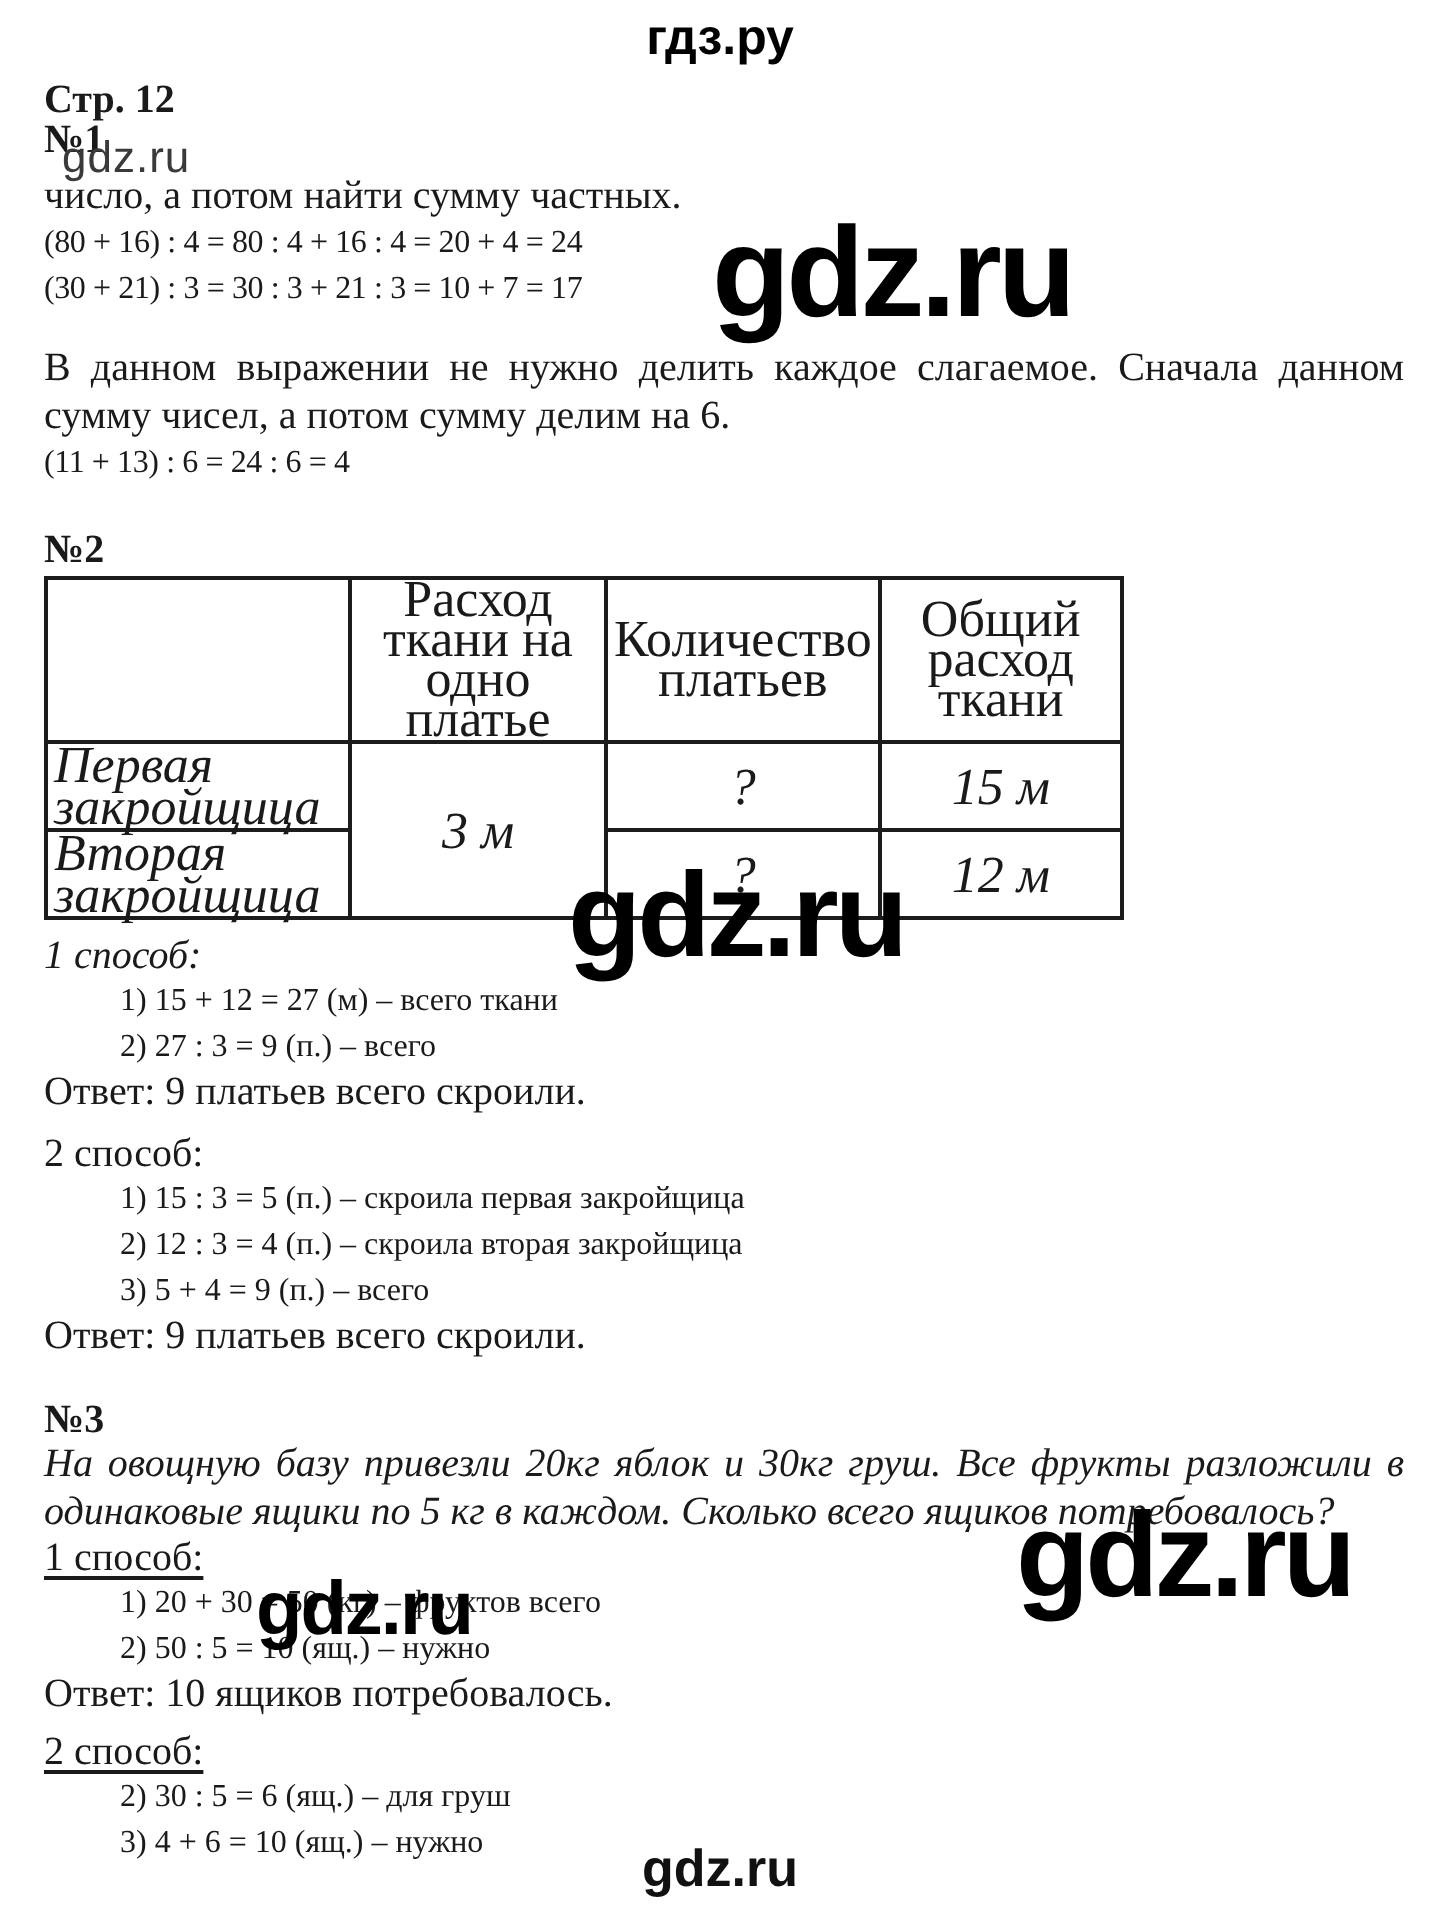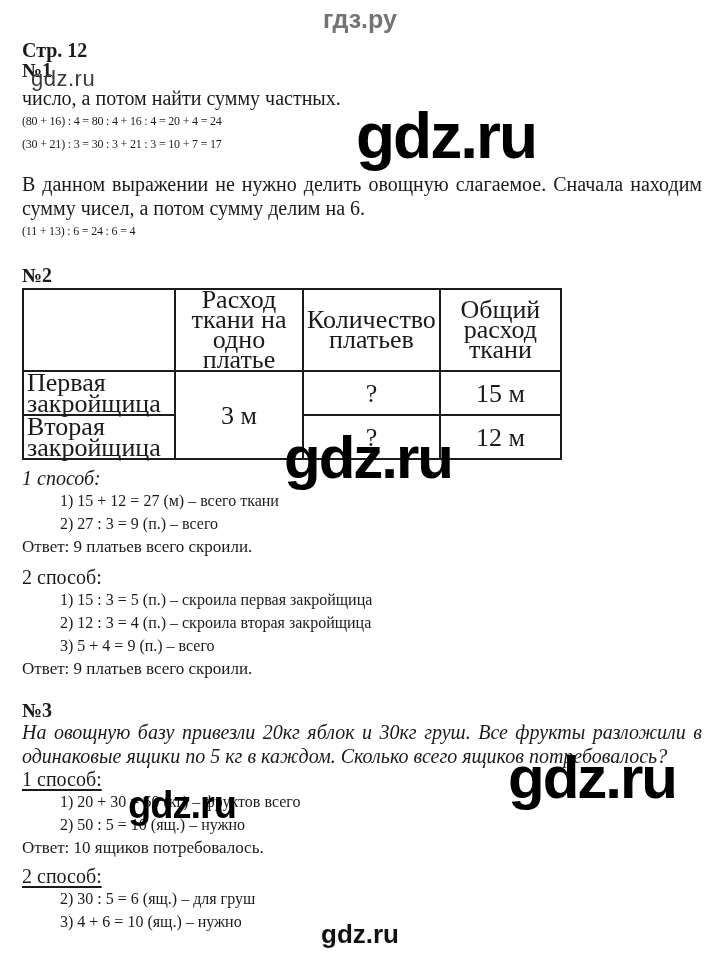--- a/index.html
+++ b/index.html
@@ -13,21 +13,21 @@
   }
   .page { position: relative; width: 720px; height: 955px; }
 
   .site-header {
     text-align: center;
     padding-top: 4px;
     font-family: "Liberation Sans", sans-serif;
     font-weight: bold;
     font-size: 25px;
     line-height: 30px;
-    color: #737373;
+    color: #000000;
   }
 
   .content { padding: 0 18px 0 22px; }
 
   .page-label { font-size: 20px; font-weight: bold; margin-top: 6px; line-height: 20px; }
 
   .task-number { font-size: 20px; font-weight: bold; line-height: 20px; position: relative; }
   .task-number.t1 { margin-top: 0px; height: 23px; }
   .task-number.t2 { margin-top: 22px; }
   .task-number.t3 { margin-top: 20px; }
@@ -38,50 +38,50 @@
     font-weight: 400; font-size: 22px; color: #3a3a3a;
     letter-spacing: 0.5px;
   }
 
   .para { font-size: 20px; line-height: 24px; }
   .para.p1 { margin-top: 3px; }
   .para.p2 { margin-top: 16px; }
   .jline { text-align: justify; text-align-last: justify; }
   .italic { font-style: italic; }
 
-  .eq { font-size: 12px; line-height: 23px; letter-spacing: -0.2px; }
+  .eq { font-size: 16px; line-height: 23px; letter-spacing: -0.2px; }
 
   .cloth-table {
     border-collapse: collapse;
     margin-top: 3px;
     table-layout: fixed;
     font-size: 26px;
   }
   .cloth-table th, .cloth-table td {
     border: 2px solid #1c1c1c;
     padding: 0 3px;
     font-weight: normal;
   }
   .cloth-table th { text-align: center; line-height: 20px; height: 42px; vertical-align: middle; }
-  .cloth-table td { height: 22px; line-height: 21px; vertical-align: middle; }
+  .cloth-table td { height: 22px; line-height: 21px; vertical-align: middle; font-style: italic; }
   .col-label { width: 152px; }
   .col-per   { width: 128px; }
   .col-count { width: 98px;  }
   .col-total { width: 121px; }
   .cell-label { text-align: left; }
   .cell-center { text-align: center; }
 
   .method-title { font-size: 20px; line-height: 22px; }
   .method-title.gap-top { margin-top: 8px; }
   .method-title.gap-top6 { margin-top: 6px; }
   .underlined { text-decoration: underline; text-underline-offset: 3px; }
   .mt7 { margin-top: 7px; }
 
   .step { font-size: 16px; line-height: 23px; padding-left: 38px; }
-  .answer { font-size: 17px; line-height: 23px; }
+  .answer { font-size: 20px; line-height: 23px; }
 
   .wm {
     position: absolute;
     font-family: "Liberation Sans", sans-serif;
     font-weight: bold;
     color: #000;
     letter-spacing: -2px;
     line-height: 1;
     white-space: nowrap;
     pointer-events: none;
@@ -118,21 +118,21 @@
     </div>
 
     <div class="para p1">
       <div>число, а потом найти сумму частных.</div>
     </div>
 
     <div class="eq">(80 + 16) : 4 = 80 : 4 + 16 : 4 = 20 + 4 = 24</div>
     <div class="eq">(30 + 21) : 3 = 30 : 3 + 21 : 3 = 10 + 7 = 17</div>
 
     <div class="para p2">
-      <div class="jline">В данном выражении не нужно делить овощную слагаемое. Сначала находим</div>
+      <div class="jline">В данном выражении не нужно делить каждое слагаемое. Сначала данном</div>
       <div>сумму чисел, а потом сумму делим на 6.</div>
     </div>
 
     <div class="eq">(11 + 13) : 6 = 24 : 6 = 4</div>
 
     <div class="task-number t2">№2</div>
 
     <table class="cloth-table">
       <colgroup>
         <col class="col-label">

